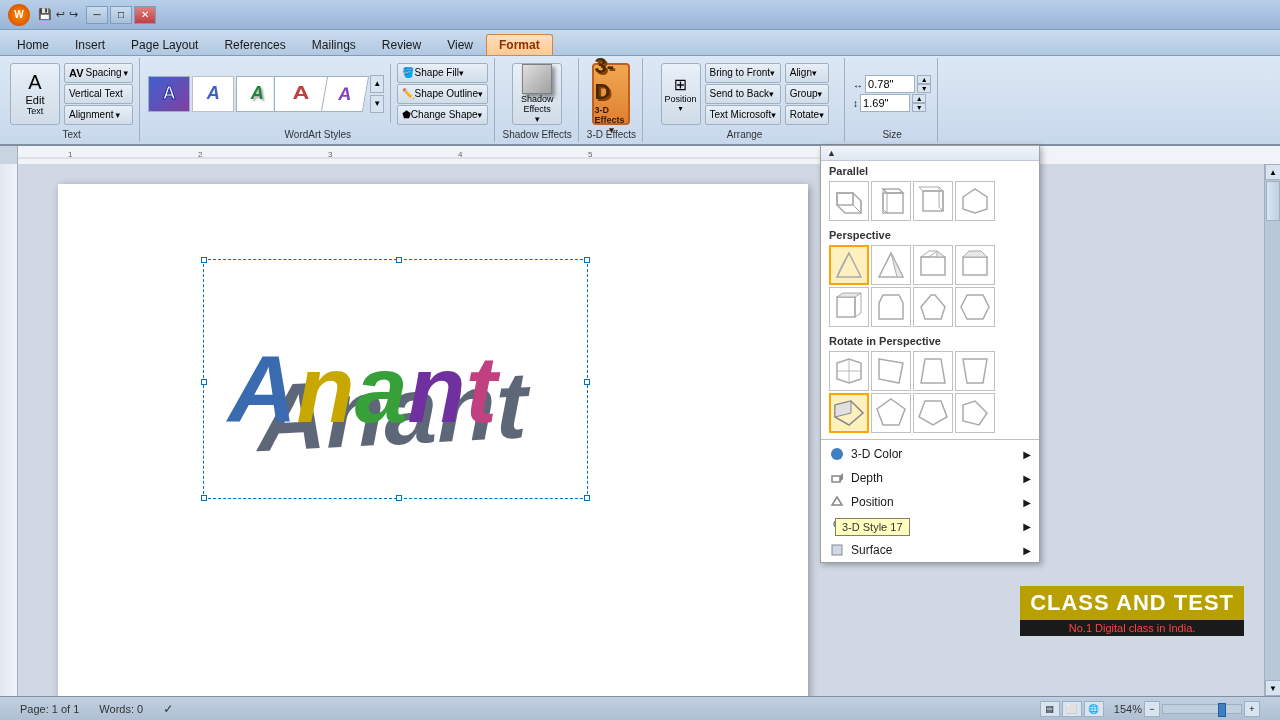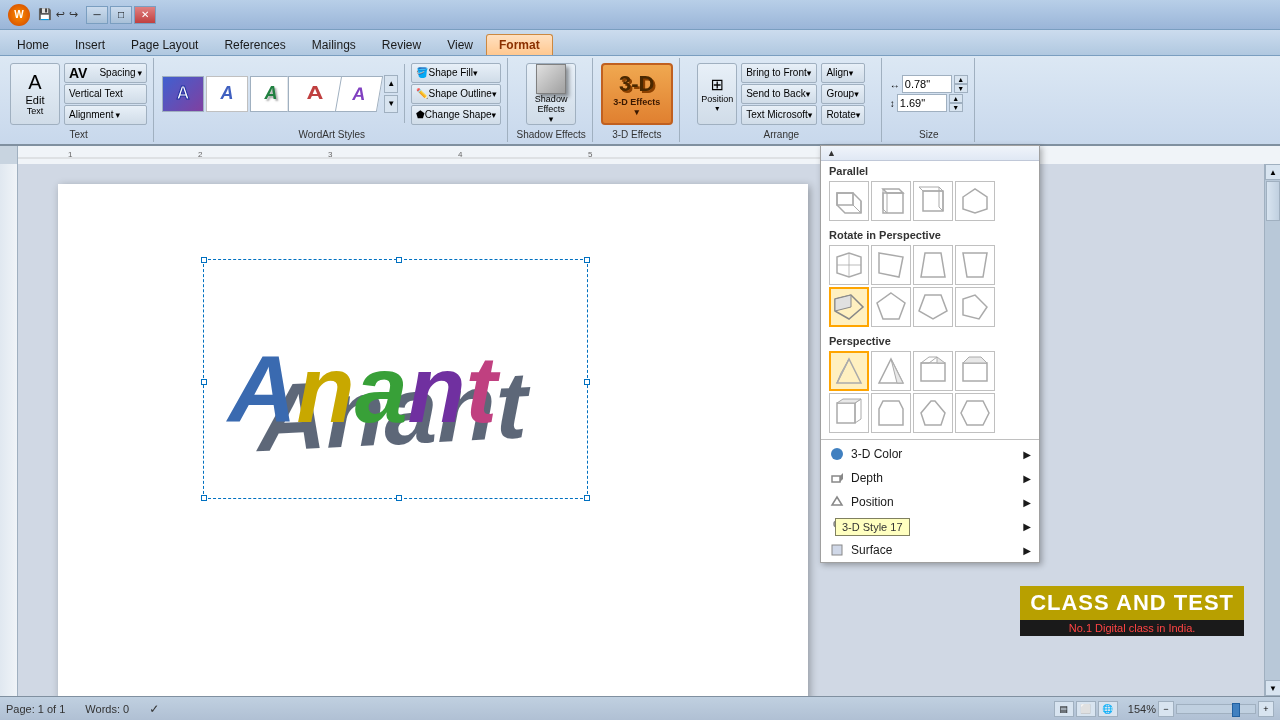--- a/index.html
+++ b/index.html
@@ -205,21 +205,21 @@
     .scrollbar-track { flex: 1; background: #b8c8d8; }
     .scrollbar-thumb { width: 14px; height: 40px; background: linear-gradient(to right, #d8e4f0, #c0d0e0); border: 1px solid #a0b0c0; margin: 1px; }
 
     
     .status-bar {
       height: 24px;
       background: linear-gradient(to bottom, #c0d0e0, #b0c0d4);
       border-top: 1px solid #8090a0;
       display: flex;
       align-items: center;
-      padding: 0 6px;
+      padding: 0 20px;
       font-size: 11px;
       color: #333;
       gap: 20px;
     }
 
     
     .dropdown-panel {
       position: absolute;
       top: 145px;
       left: 820px;
@@ -320,21 +320,21 @@
     .ribbon-separator {
       width: 1px;
       background: #a0b0c0;
       margin: 4px 2px;
       align-self: stretch;
     }
 
     .ribbon-col { display: flex; flex-direction: column; gap: 1px; justify-content: center; }
 
     .wordart-3d-btn {
-      width: 72px;
+      width: 38px;
       height: 62px;
       background: linear-gradient(to bottom, #f0a850, #e08030);
       border: 2px solid #c06020;
       border-radius: 4px;
       display: flex;
       flex-direction: column;
       align-items: center;
       justify-content: center;
       cursor: pointer;
       color: white;
@@ -385,21 +385,21 @@
 
   <div class="ribbon-group">
     <div class="ribbon-group-content">
       <div class="ribbon-btn-large">
         <span style="font-size:20px;">A</span>
         <span style="font-size:11px;">Edit</span>
         <span style="font-size:9px;">Text</span>
       </div>
       <div class="ribbon-col">
         <div class="ribbon-btn-small">
-          <span style="font-weight:bold; font-size:14px; margin-right:12px;">AV</span>
+          <span style="font-weight:bold; font-size:11px; margin-right:2px;">AV</span>
           <span>Spacing</span>
           <span style="font-size:9px; margin-left:2px;">▾</span>
         </div>
         <div class="ribbon-btn-small">
           <span>Vertical Text</span>
         </div>
         <div class="ribbon-btn-small">
           <span>Alignment</span>
           <span style="font-size:9px; margin-left:2px;">▾</span>
         </div>
@@ -626,20 +626,74 @@
       </div>
       <div class="effect-cell">
         <svg viewBox="0 0 32 32">
             <polygon points="4,12 16,4 28,12 28,24 16,28 4,24" fill="none" stroke="#aaa" stroke-width="1.5"></polygon>
           </svg>
       </div>
     </div>
   </div>
 
   <div>
+    <span class="section-label">Perspective</span>
+    <div class="effects-grid">
+      <div class="effect-cell selected">
+        <svg viewBox="0 0 32 32">
+            <polygon points="4,28 16,4 28,28" fill="none" stroke="#aaa" stroke-width="1.5"></polygon>
+            <polygon points="4,28 8,18 16,4" fill="#e8e8e8" stroke="#aaa" stroke-width="1"></polygon>
+          </svg>
+      </div>
+      <div class="effect-cell">
+        <svg viewBox="0 0 32 32">
+            <polygon points="16,4 28,28 4,28" fill="none" stroke="#aaa" stroke-width="1.5"></polygon>
+            <polygon points="16,4 28,28 22,28" fill="#e8e8e8" stroke="#aaa" stroke-width="1"></polygon>
+          </svg>
+      </div>
+      <div class="effect-cell">
+        <svg viewBox="0 0 32 32">
+            <rect x="4" y="8" width="24" height="18" fill="none" stroke="#aaa" stroke-width="1.5"></rect>
+            <polygon points="4,8 12,2 20,2 12,8" fill="none" stroke="#aaa" stroke-width="1"></polygon>
+            <polygon points="28,8 20,2 20,8 28,8" fill="#e8e8e8" stroke="#aaa" stroke-width="1"></polygon>
+          </svg>
+      </div>
+      <div class="effect-cell">
+        <svg viewBox="0 0 32 32">
+            <rect x="4" y="8" width="24" height="18" fill="none" stroke="#aaa" stroke-width="1.5"></rect>
+            <polygon points="4,8 10,2 22,2 28,8" fill="#e8e8e8" stroke="#aaa" stroke-width="1"></polygon>
+          </svg>
+      </div>
+
+      <div class="effect-cell">
+        <svg viewBox="0 0 32 32">
+            <rect x="4" y="6" width="18" height="20" fill="none" stroke="#aaa" stroke-width="1.5"></rect>
+            <polygon points="22,6 28,2 28,22 22,26" fill="none" stroke="#aaa" stroke-width="1"></polygon>
+            <polygon points="4,6 10,2 28,2 22,6" fill="#e8e8e8" stroke="#aaa" stroke-width="1"></polygon>
+          </svg>
+      </div>
+      <div class="effect-cell">
+        <svg viewBox="0 0 32 32">
+            <polygon points="8,4 24,4 28,12 28,28 4,28 4,12" fill="none" stroke="#aaa" stroke-width="1.5"></polygon>
+          </svg>
+      </div>
+      <div class="effect-cell">
+        <svg viewBox="0 0 32 32">
+            <polygon points="14,4 18,4 28,16 24,28 8,28 4,16" fill="none" stroke="#aaa" stroke-width="1.5"></polygon>
+          </svg>
+      </div>
+      <div class="effect-cell">
+        <svg viewBox="0 0 32 32">
+            <polygon points="8,4 24,4 30,16 24,28 8,28 2,16" fill="none" stroke="#aaa" stroke-width="1.5"></polygon>
+          </svg>
+      </div>
+    </div>
+  </div>
+
+  <div>
     <span class="section-label">Rotate in Perspective</span>
     <div class="effects-grid">
       <div class="effect-cell">
         <svg viewBox="0 0 32 32">
             <polygon points="4,8 16,4 28,8 28,24 16,28 4,24" fill="none" stroke="#aaa" stroke-width="1.5"></polygon>
             <line x1="16" y1="4" x2="16" y2="28" stroke="#aaa" stroke-width="0.8"></line>
             <line x1="4" y1="16" x2="28" y2="16" stroke="#aaa" stroke-width="0.8"></line>
           </svg>
       </div>
       <div class="effect-cell">
@@ -670,74 +724,20 @@
           </svg>
       </div>
       <div class="effect-cell">
         <svg viewBox="0 0 32 32">
             <polygon points="8,4 24,4 30,20 16,28 2,20" fill="none" stroke="#aaa" stroke-width="1.5"></polygon>
           </svg>
       </div>
       <div class="effect-cell">
         <svg viewBox="0 0 32 32">
             <polygon points="16,4 28,16 20,28 4,24 4,8" fill="none" stroke="#aaa" stroke-width="1.5"></polygon>
-          </svg>
-      </div>
-    </div>
-  </div>
-
-  <div>
-    <span class="section-label">Perspective</span>
-    <div class="effects-grid">
-      <div class="effect-cell selected">
-        <svg viewBox="0 0 32 32">
-            <polygon points="4,28 16,4 28,28" fill="none" stroke="#aaa" stroke-width="1.5"></polygon>
-            <polygon points="4,28 8,18 16,4" fill="#e8e8e8" stroke="#aaa" stroke-width="1"></polygon>
-          </svg>
-      </div>
-      <div class="effect-cell">
-        <svg viewBox="0 0 32 32">
-            <polygon points="16,4 28,28 4,28" fill="none" stroke="#aaa" stroke-width="1.5"></polygon>
-            <polygon points="16,4 28,28 22,28" fill="#e8e8e8" stroke="#aaa" stroke-width="1"></polygon>
-          </svg>
-      </div>
-      <div class="effect-cell">
-        <svg viewBox="0 0 32 32">
-            <rect x="4" y="8" width="24" height="18" fill="none" stroke="#aaa" stroke-width="1.5"></rect>
-            <polygon points="4,8 12,2 20,2 12,8" fill="none" stroke="#aaa" stroke-width="1"></polygon>
-            <polygon points="28,8 20,2 20,8 28,8" fill="#e8e8e8" stroke="#aaa" stroke-width="1"></polygon>
-          </svg>
-      </div>
-      <div class="effect-cell">
-        <svg viewBox="0 0 32 32">
-            <rect x="4" y="8" width="24" height="18" fill="none" stroke="#aaa" stroke-width="1.5"></rect>
-            <polygon points="4,8 10,2 22,2 28,8" fill="#e8e8e8" stroke="#aaa" stroke-width="1"></polygon>
-          </svg>
-      </div>
-
-      <div class="effect-cell">
-        <svg viewBox="0 0 32 32">
-            <rect x="4" y="6" width="18" height="20" fill="none" stroke="#aaa" stroke-width="1.5"></rect>
-            <polygon points="22,6 28,2 28,22 22,26" fill="none" stroke="#aaa" stroke-width="1"></polygon>
-            <polygon points="4,6 10,2 28,2 22,6" fill="#e8e8e8" stroke="#aaa" stroke-width="1"></polygon>
-          </svg>
-      </div>
-      <div class="effect-cell">
-        <svg viewBox="0 0 32 32">
-            <polygon points="8,4 24,4 28,12 28,28 4,28 4,12" fill="none" stroke="#aaa" stroke-width="1.5"></polygon>
-          </svg>
-      </div>
-      <div class="effect-cell">
-        <svg viewBox="0 0 32 32">
-            <polygon points="14,4 18,4 28,16 24,28 8,28 4,16" fill="none" stroke="#aaa" stroke-width="1.5"></polygon>
-          </svg>
-      </div>
-      <div class="effect-cell">
-        <svg viewBox="0 0 32 32">
-            <polygon points="8,4 24,4 30,16 24,28 8,28 2,16" fill="none" stroke="#aaa" stroke-width="1.5"></polygon>
           </svg>
       </div>
     </div>
   </div>
 
   <div class="menu-divider"></div>
 
   <div class="menu-item">
     <div class="menu-item-icon">
       <svg width="14" height="14" viewBox="0 0 14 14">

